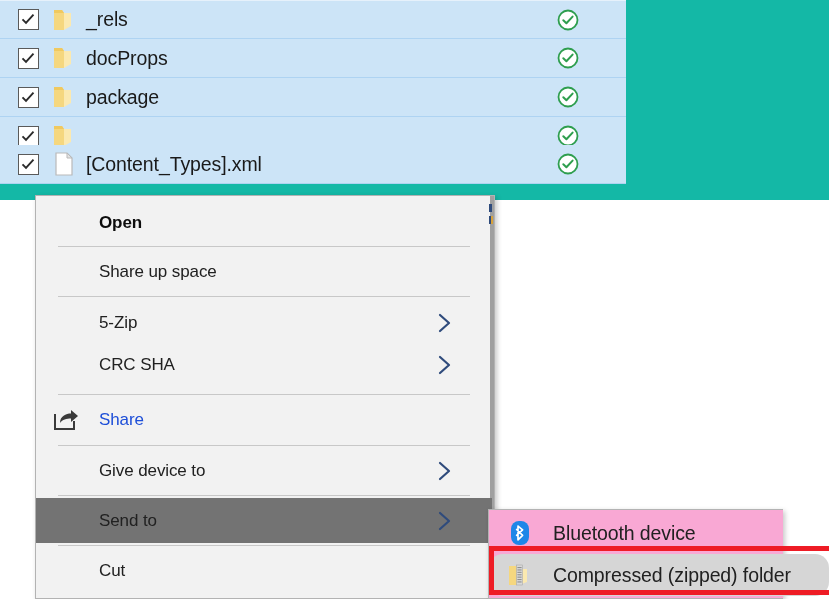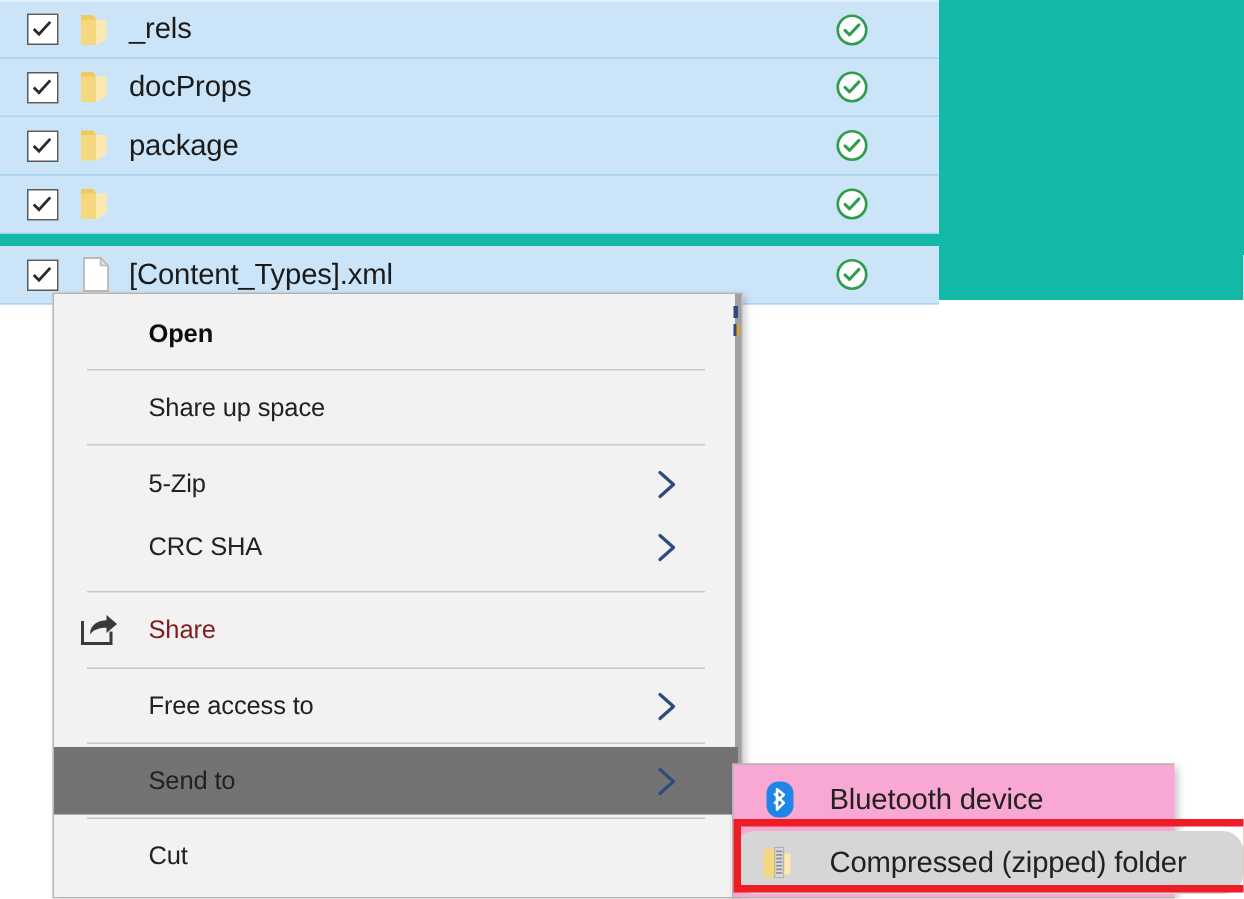--- a/index.html
+++ b/index.html
@@ -113,21 +113,21 @@
   .menu-item.highlight { background: #737373; }
   .menu-label {
     position: absolute;
     left: 63px;
     font-size: 17px;
     color: #212121;
     letter-spacing: -0.1px;
     white-space: nowrap;
   }
   .menu-label.bold { font-weight: bold; color: #0d0d0d; }
-  .menu-label.disabled { color: #7f1d1d; }
+  .menu-label.disabled { color: #1d4ed8; }
   .menu-chevron {
     position: absolute;
     left: 400px;
     width: 18px;
     height: 26px;
   }
   .menu-icon {
     position: absolute;
     left: 16px;
     width: 28px;
@@ -273,21 +273,21 @@
         </svg>
     </span>
     <span class="row-status">
       <svg width="24" height="24" viewBox="0 0 24 24">
           <circle cx="12" cy="12" r="9.5" fill="#ffffff" stroke="#2e9e4e" stroke-width="1.8"></circle>
           <path d="M7.3 12.2 L10.4 15.2 L16.6 8.6" stroke="#2e9e4e" stroke-width="2" fill="none" stroke-linecap="round" stroke-linejoin="round"></path>
         </svg>
     </span>
   </div>
 
-  <div class="file-row" style="top:164px;">
+  <div class="file-row" style="top:145px;">
     <span class="row-checkbox">
       <svg width="18" height="18" viewBox="0 0 18 18">
           <path d="M3.5 9.3 L7 12.8 L14.5 4.6" stroke="#2b2b2b" stroke-width="1.9" fill="none"></path>
         </svg>
     </span>
     <span class="row-icon">
       <svg width="24" height="26" viewBox="0 0 24 26">
           <path d="M4 2 L15 2 L20 7 L20 24 L4 24 Z" fill="#ffffff" stroke="#b9b9b9" stroke-width="1.2"></path>
           <path d="M15 2 L15 7 L20 7 Z" fill="#e3e3e3" stroke="#b9b9b9" stroke-width="1"></path>
         </svg>
@@ -347,21 +347,21 @@
       <svg width="28" height="26" viewBox="0 0 28 26">
         <path d="M3 7 L3 22 L22 22 L22 14" stroke="#3a3a3a" stroke-width="2" fill="none"></path>
         <path d="M8 16 C8 9 14 6.5 19 6.5 L19 3 L26 9 L19 15 L19 11.5 C14.5 11.5 10.5 12.5 8 16 Z" fill="#3a3a3a"></path>
       </svg>
     </span>
     <span class="menu-label disabled">Share</span>
   </div>
   <div class="menu-sep" style="top:249px;"></div>
 
   <div class="menu-item" style="top:252px;">
-    <span class="menu-label">Free access to</span>
+    <span class="menu-label">Give device to</span>
     <span class="menu-chevron">
       <svg width="18" height="26" viewBox="0 0 18 26">
           <path d="M4 5 L13 13 L4 21" stroke="#2f4b7c" stroke-width="2.2" fill="none" stroke-linecap="round" stroke-linejoin="round"></path>
         </svg>
     </span>
   </div>
   <div class="menu-sep" style="top:299px;"></div>
 
   <div class="menu-item highlight" style="top:302px;">
     <span class="menu-label">Send to</span>

